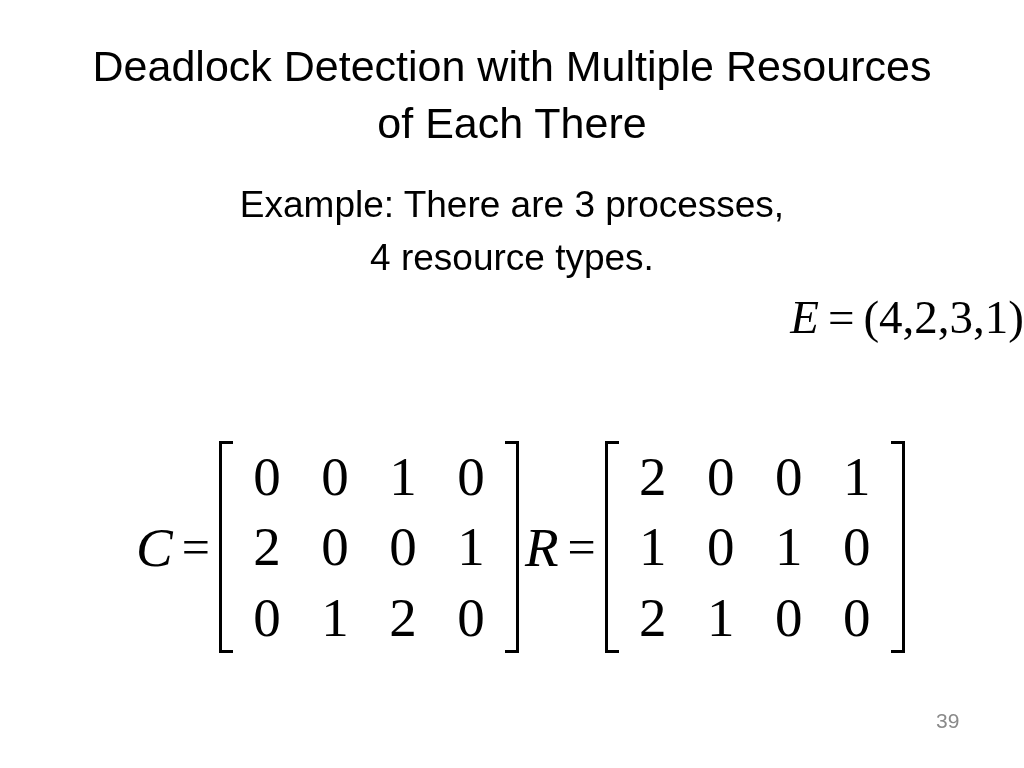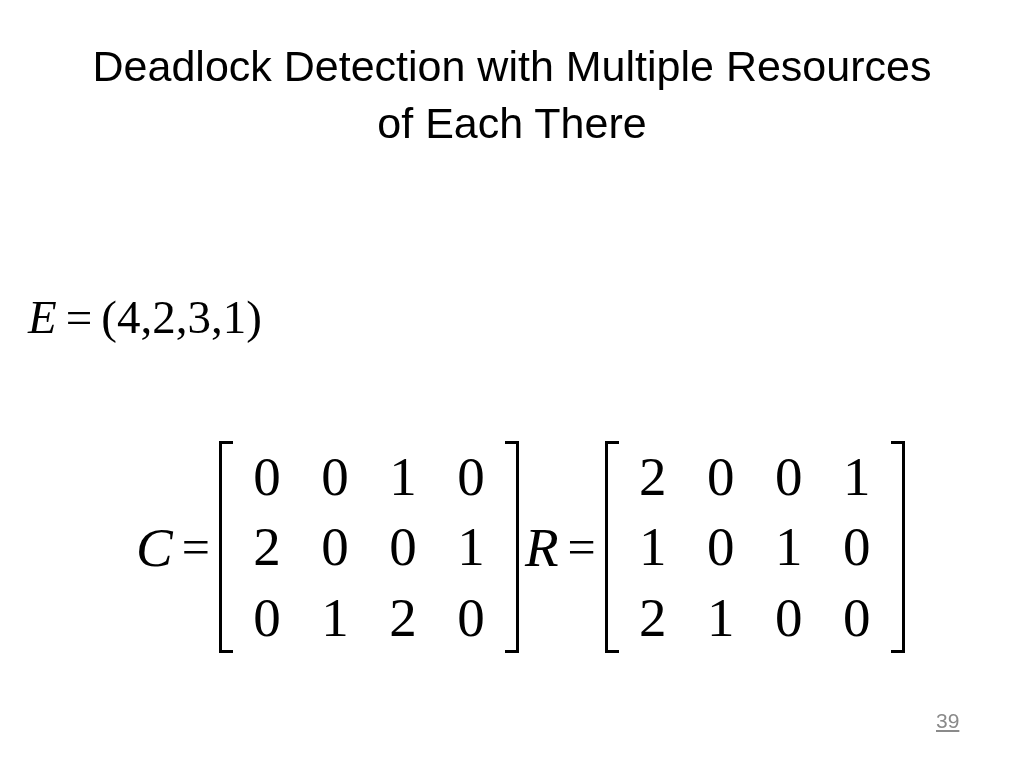--- a/index.html
+++ b/index.html
@@ -36,22 +36,22 @@
     font-size: 37px;
     line-height: 53px;
     color: #000000;
   }
 
   
   .equation {
     position: absolute;
     left: 0;
     width: 100%;
-    text-align: left;
-    padding-left: 28px;
+    text-align: right;
+    padding-left: 16px;
     box-sizing: border-box;
     font-family: "Liberation Serif", serif;
     font-size: 47px;
     line-height: 52px;
     color: #000000;
   }
   .eq-e { top: 291px; }
   .eq-a { top: 364px; }
   .math-var { font-style: italic; }
   .math-eq { margin: 0 9px; }
@@ -99,33 +99,36 @@
   }
 
   
   .page-number {
     position: absolute;
     left: 936px;
     top: 709px;
     font-size: 21px;
     line-height: 24px;
     color: #8a8a8a;
-    text-decoration: underline;
   }
 </style>
 </head>
 <body>
 
 <div class="slide">
 
   <div class="title">
     <div>Deadlock Detection with Multiple Resources</div>
     <div>of Each There</div>
   </div>
 
+  <div class="example">
+    <div>Example: There are 3 processes,</div>
+    <div>4 resource types.</div>
+  </div>
 
   <div class="equation eq-e">
     <span class="math-var">E</span><span class="math-eq">=</span><span>(4,2,3,1)</span>
   </div>
 
 
   <div class="matrix-group c-group">
     <span class="matrix-label">C</span>
     <span class="matrix-eq">=</span>
     <span class="bracket bracket-left"></span>

